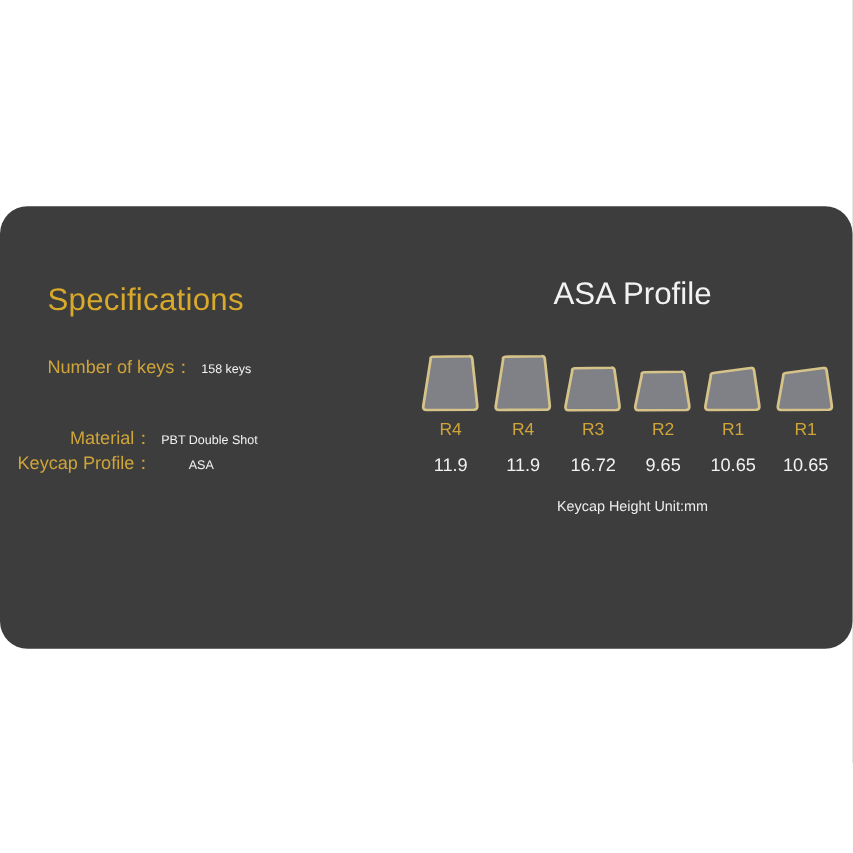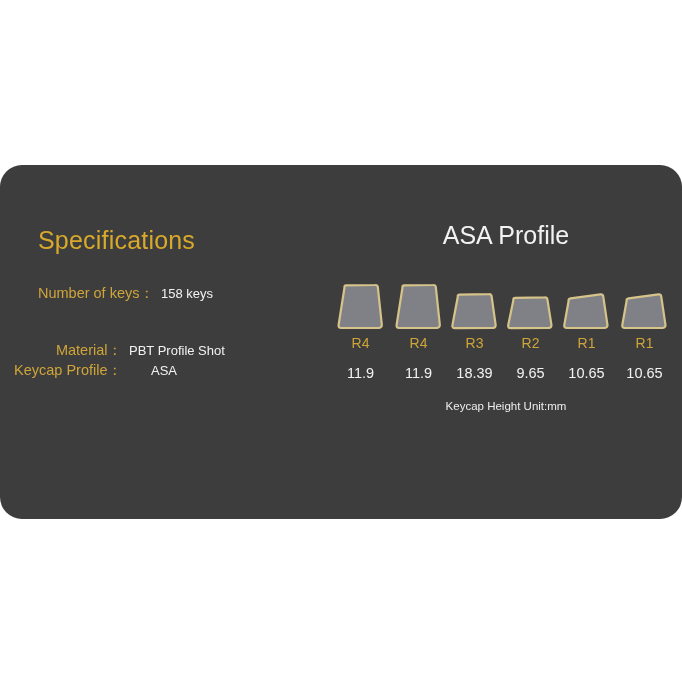--- a/index.html
+++ b/index.html
@@ -68,21 +68,21 @@
     width: 122px;
     text-align: right;
     font-size: 14.5px;
     color: #cfa53a;
     white-space: nowrap;
     overflow: visible;
     flex: 0 0 122px;
   }
   .spec-value {
     margin-left: 7px;
-    font-size: 13px;
+    font-size: 10px;
     color: #f2f2f2;
     white-space: nowrap;
   }
 
   
   #profile-section {
     position: absolute;
     left: 330px;
     top: 0;
     width: 352px;
@@ -169,21 +169,21 @@
 
       <div id="spec-title">Specifications</div>
 
       <div class="spec-row r0">
         <div class="spec-label">Number of keys：</div>
         <div class="spec-value">158 keys</div>
       </div>
 
       <div class="spec-row r1">
         <div class="spec-label">Material：</div>
-        <div class="spec-value">PBT Profile Shot</div>
+        <div class="spec-value">PBT Double Shot</div>
       </div>
 
       <div class="spec-row r2">
         <div class="spec-label">Keycap Profile：</div>
         <div class="spec-value">ASA</div>
       </div>
 
     </div>
 
     <div id="profile-section">
@@ -235,21 +235,21 @@
         <div class="row-cell row-label" style="left:62px;">R4</div>
         <div class="row-cell row-label" style="left:118px;">R3</div>
         <div class="row-cell row-label" style="left:174px;">R2</div>
         <div class="row-cell row-label" style="left:230px;">R1</div>
         <div class="row-cell row-label" style="left:288px;">R1</div>
       </div>
 
       <div id="value-row">
         <div class="row-cell row-value" style="left:4px;">11.9</div>
         <div class="row-cell row-value" style="left:62px;">11.9</div>
-        <div class="row-cell row-value" style="left:118px;">18.39</div>
+        <div class="row-cell row-value" style="left:118px;">16.72</div>
         <div class="row-cell row-value" style="left:174px;">9.65</div>
         <div class="row-cell row-value" style="left:230px;">10.65</div>
         <div class="row-cell row-value" style="left:288px;">10.65</div>
       </div>
 
       <div id="unit-caption">Keycap Height Unit:mm</div>
 
     </div>
 
   </div>

